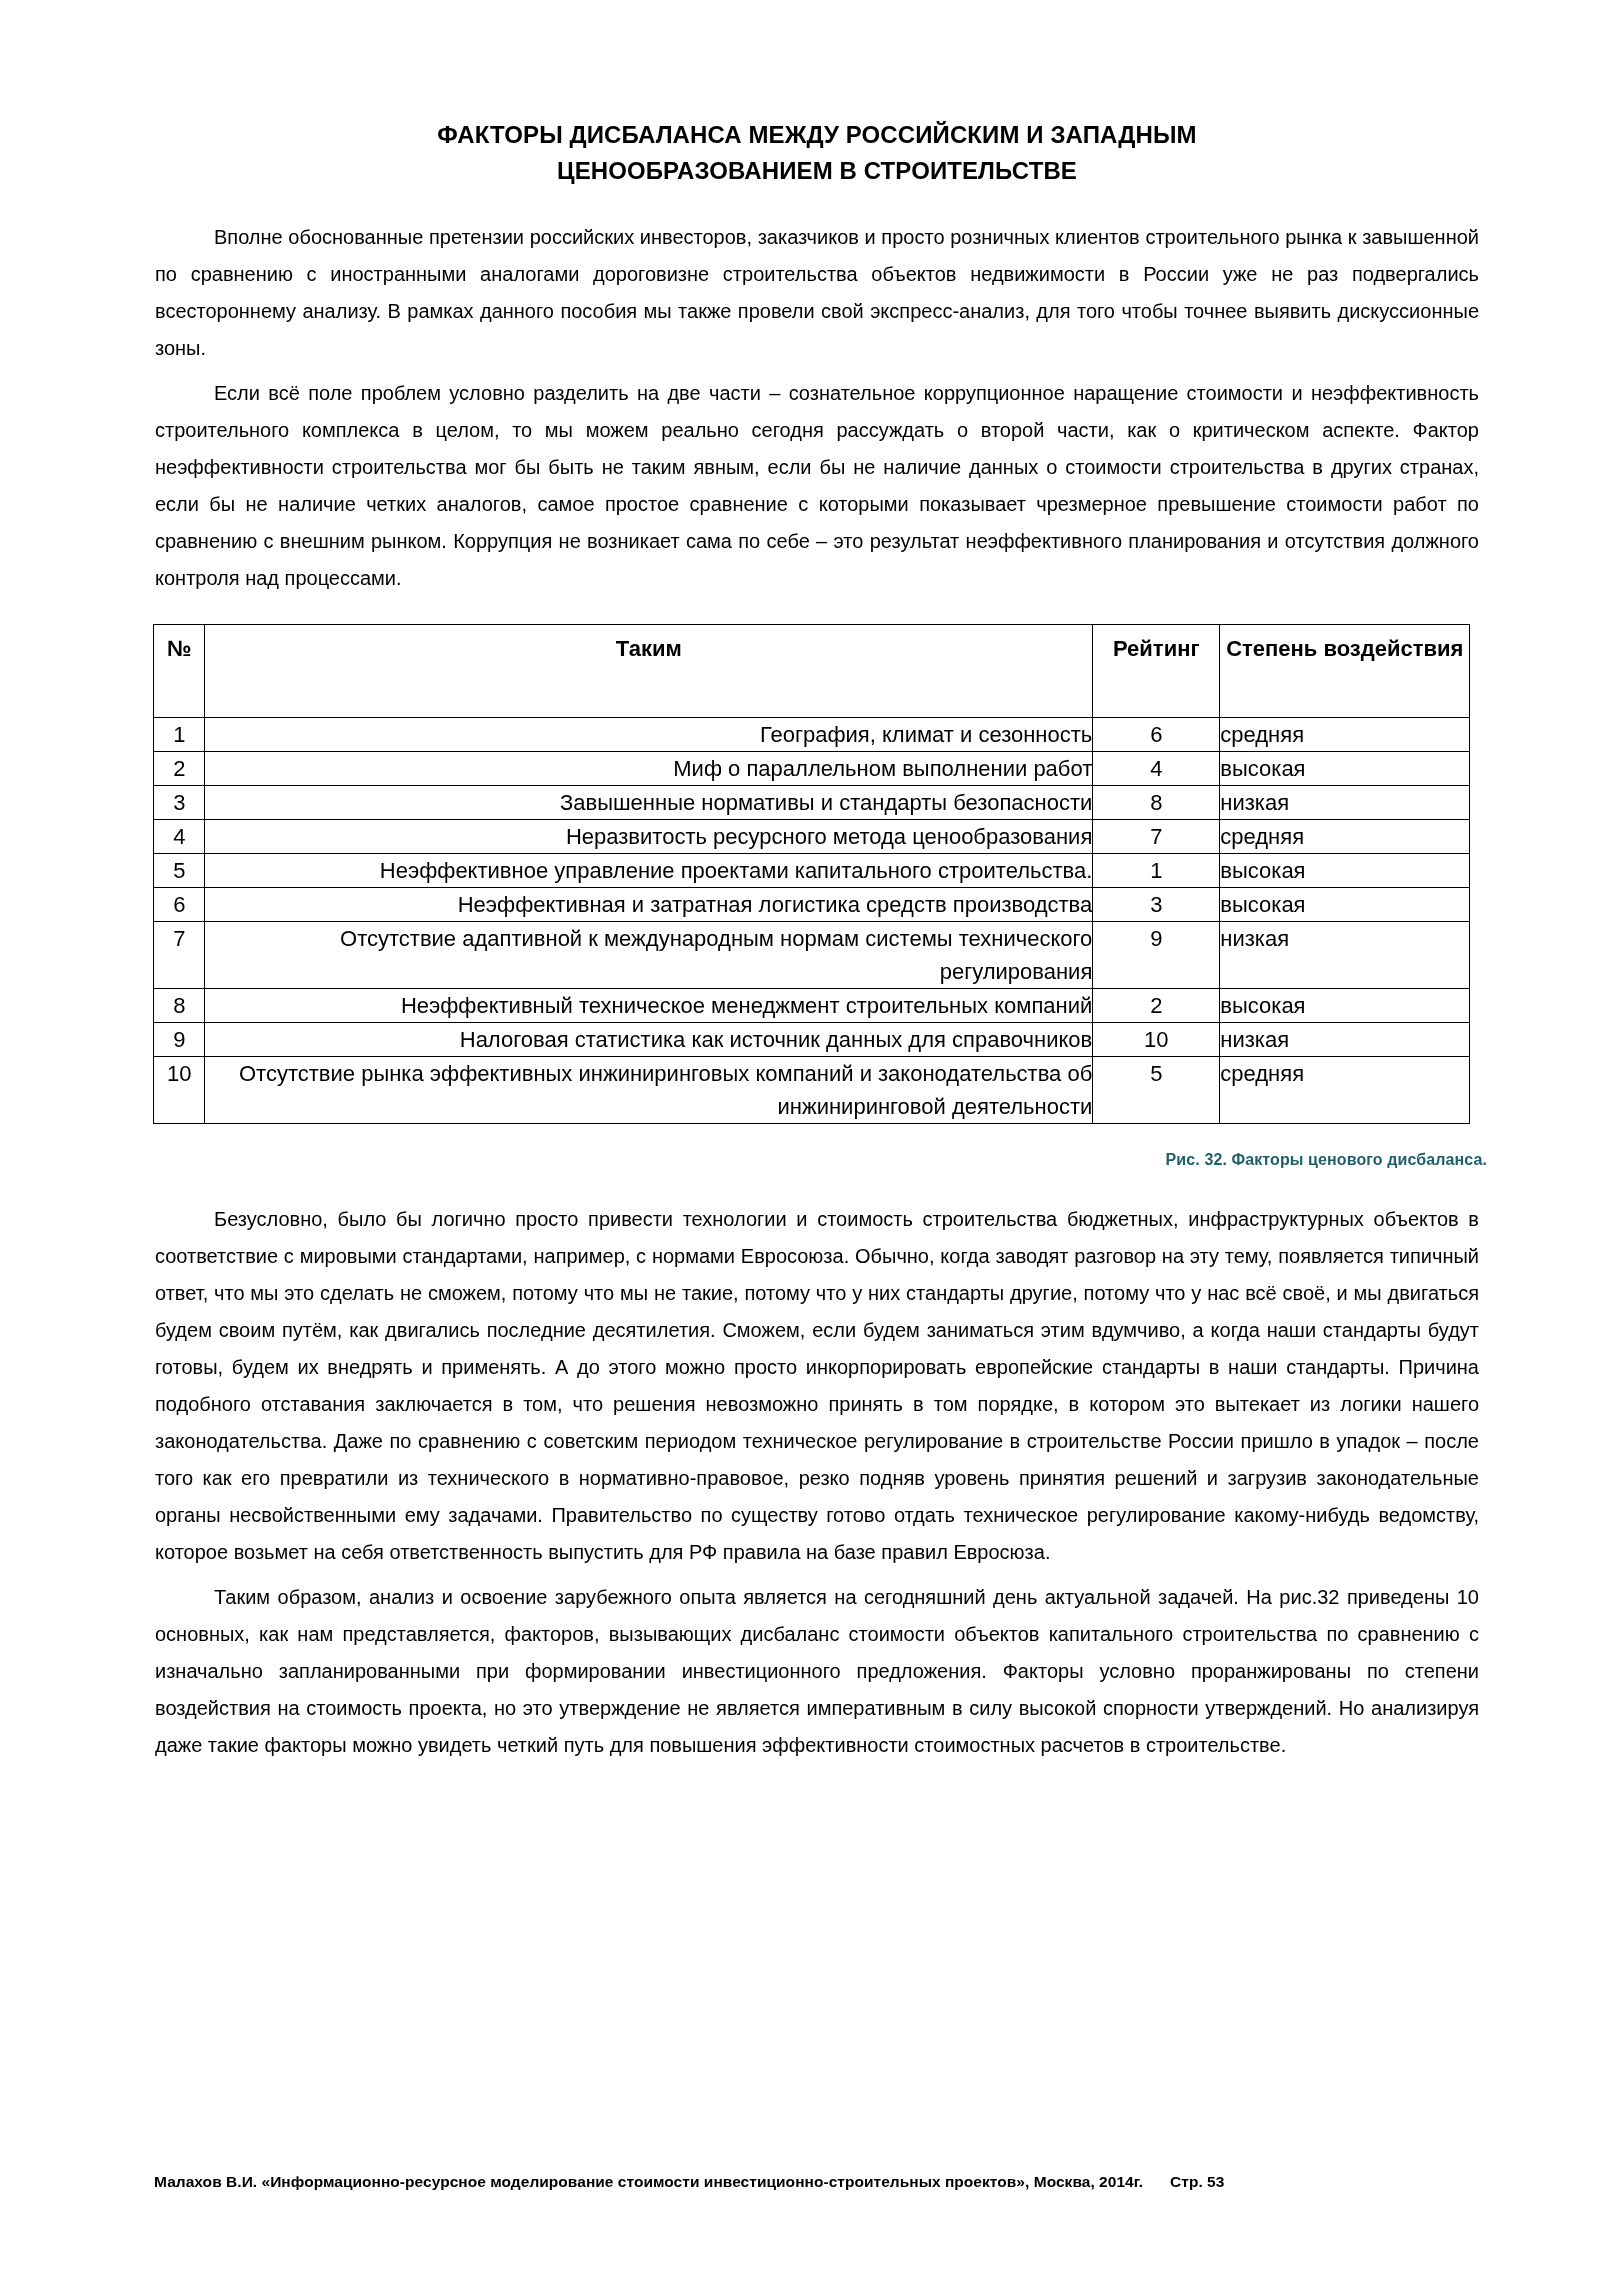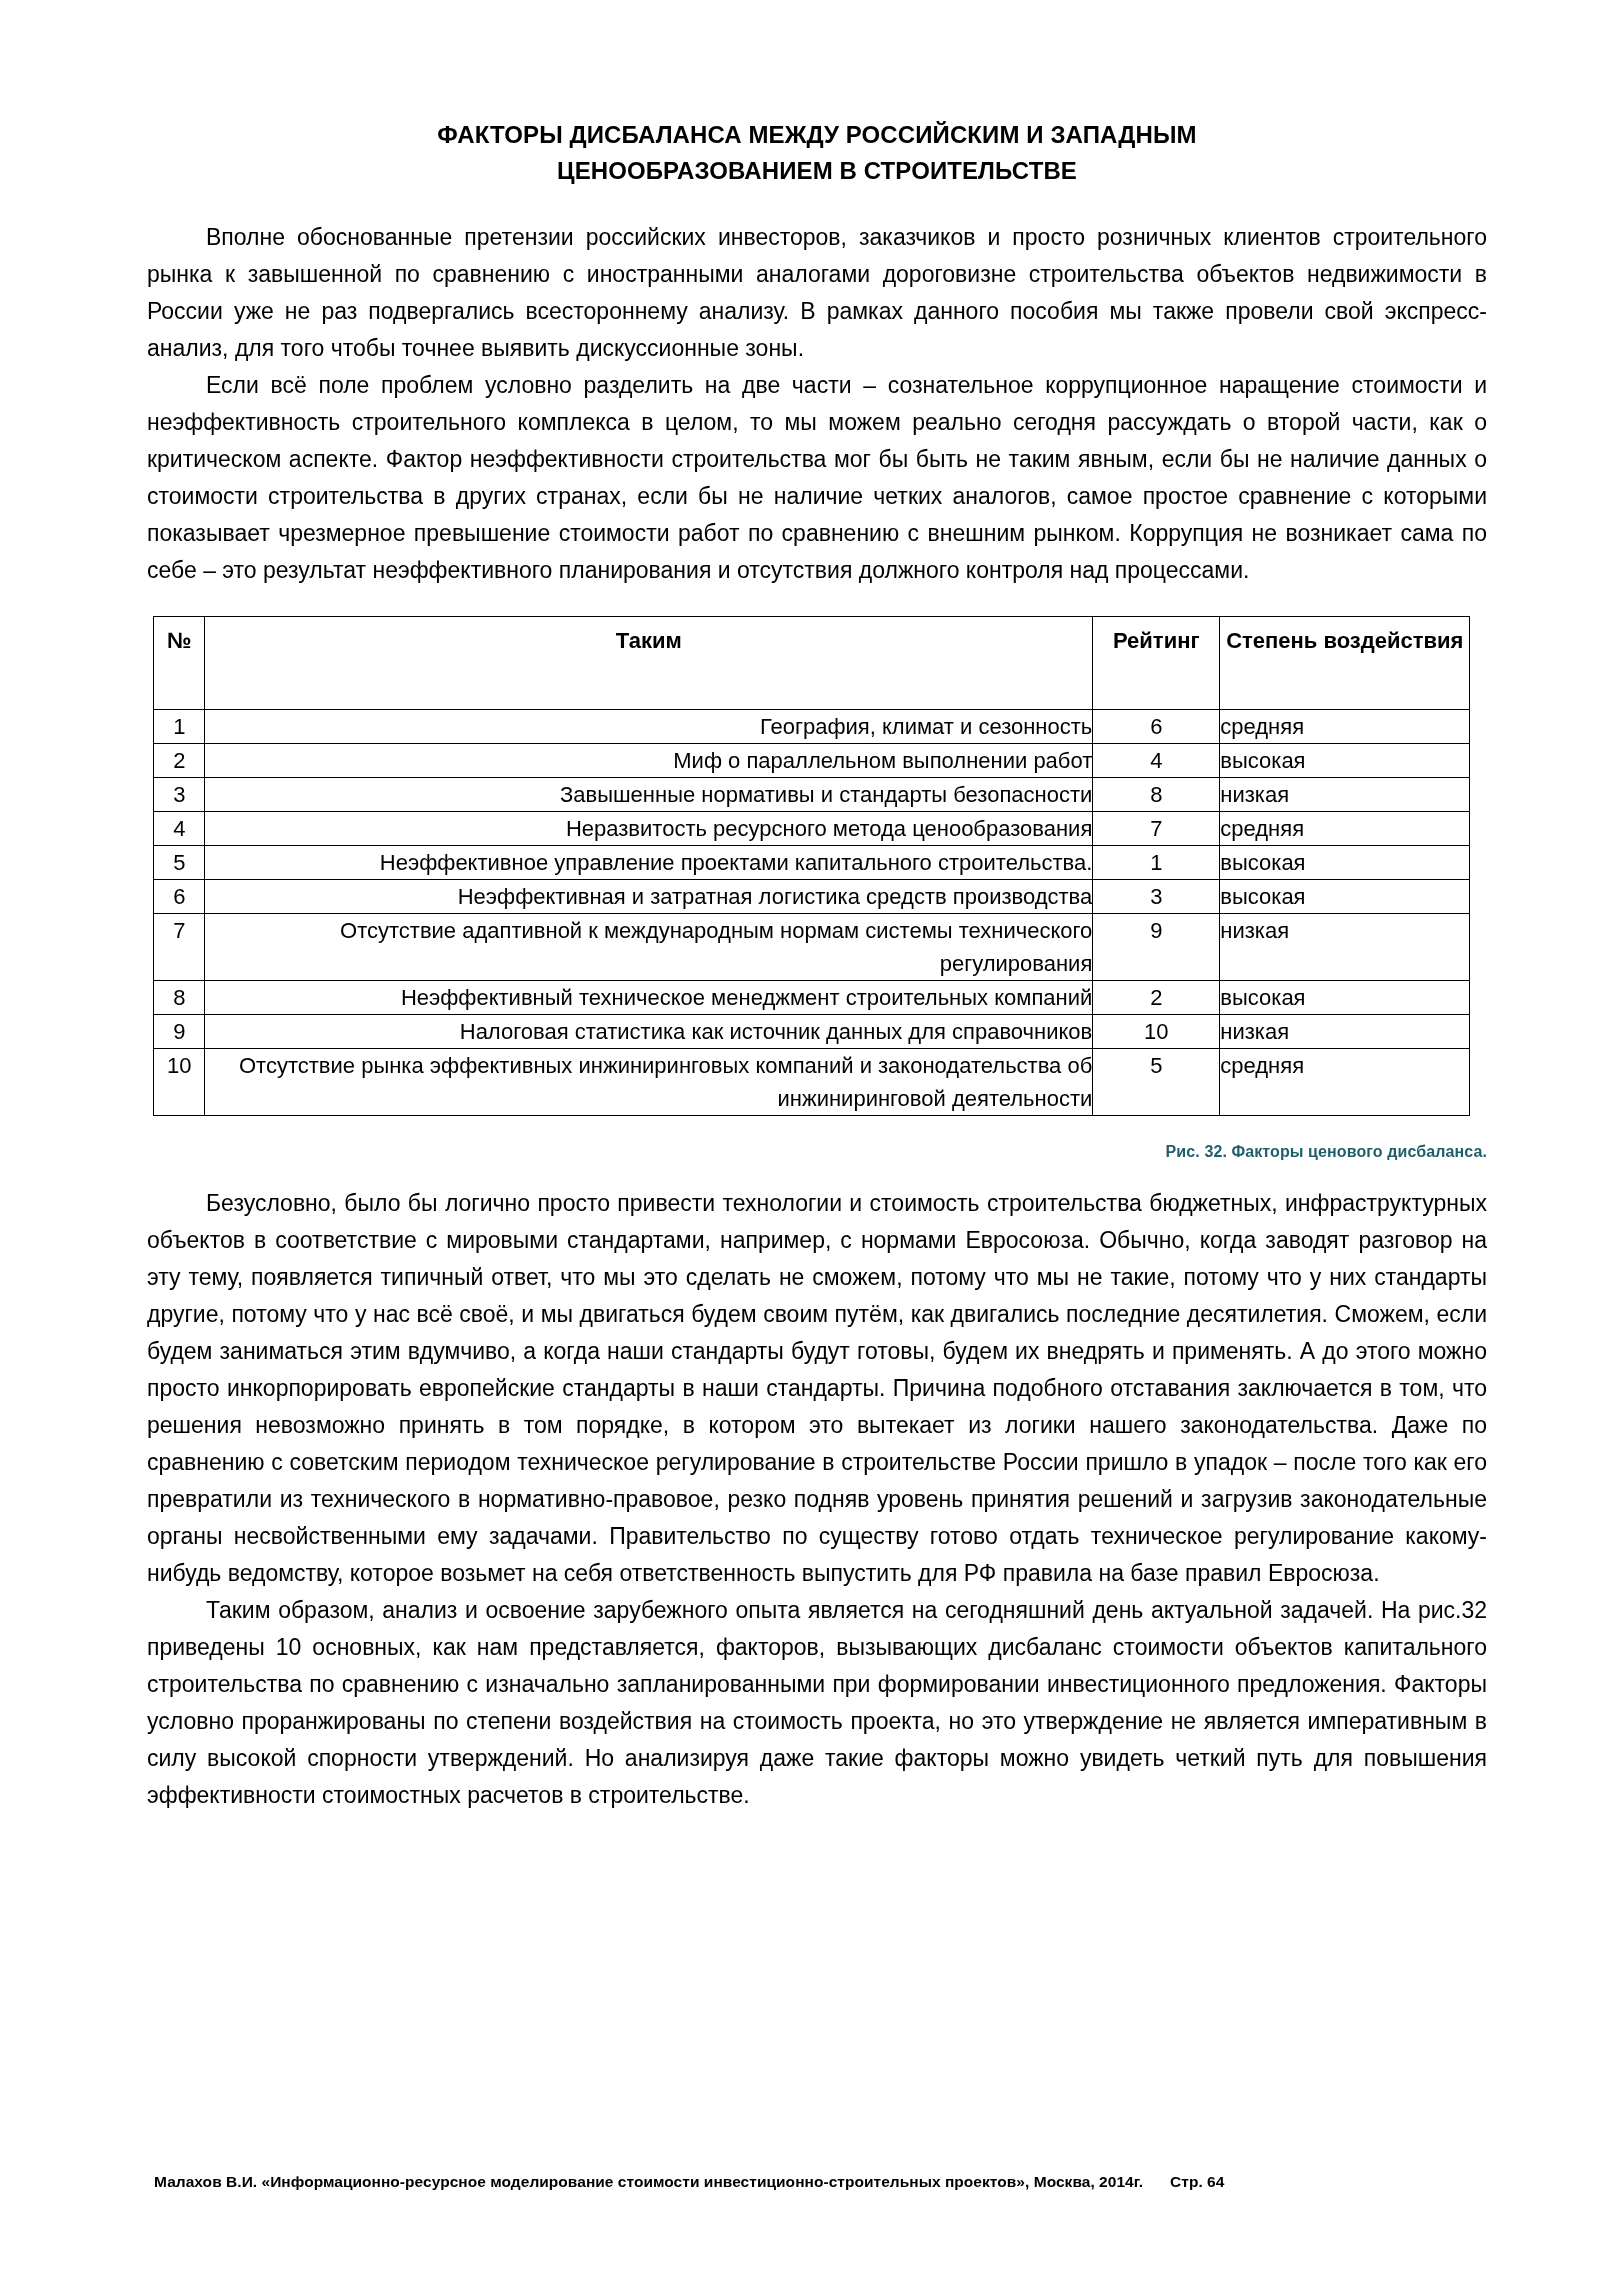--- a/index.html
+++ b/index.html
@@ -40,24 +40,24 @@
     font-weight: bold;
     line-height: 1.52;
     letter-spacing: 0.1px;
   }
   .doc-title .title-line {
     display: block;
   }
 
   
   .para {
-    margin: 0;
+    margin: 8px;
     text-align: justify;
     text-justify: inter-word;
-    font-size: 23px;
+    font-size: 20px;
     line-height: 37px;
     text-indent: 59px;
     hyphens: none;
   }
   .para.first-body { margin-top: 16px; }
 
   .spacer-sm { height: 12.7px; }
   .spacer-md { height: 24px; }
 
   
@@ -230,16 +230,16 @@
     <div class="fig-caption">Рис. 32. Факторы ценового дисбаланса.</div>
 
     <div class="spacer-md"></div>
 
     <p class="para">Безусловно, было бы логично просто привести технологии и стоимость строительства бюджетных, инфраструктурных объектов в соответствие с мировыми стандартами, например, с нормами Евросоюза. Обычно, когда заводят разговор на эту тему, появляется типичный ответ, что мы это сделать не сможем, потому что мы не такие, потому что у них стандарты другие, потому что у нас всё своё, и мы двигаться будем своим путём, как двигались последние десятилетия. Сможем, если будем заниматься этим вдумчиво, а когда наши стандарты будут готовы, будем их внедрять и применять. А до этого можно просто инкорпорировать европейские стандарты в наши стандарты. Причина подобного отставания заключается в том, что решения невозможно принять в том порядке, в котором это вытекает из логики нашего законодательства. Даже по сравнению с советским периодом техническое регулирование в строительстве России пришло в упадок – после того как его превратили из технического в нормативно-правовое, резко подняв уровень принятия решений и загрузив законодательные органы несвойственными ему задачами. Правительство по существу готово отдать техническое регулирование какому-нибудь ведомству, которое возьмет на себя ответственность выпустить для РФ правила на базе правил Евросюза.</p>
     <p class="para">Таким образом, анализ и освоение зарубежного опыта является на сегодняшний день актуальной задачей. На рис.32 приведены 10 основных, как нам представляется, факторов, вызывающих дисбаланс стоимости объектов капитального строительства по сравнению с изначально запланированными при формировании инвестиционного предложения. Факторы условно проранжированы по степени воздействия на стоимость проекта, но это утверждение не является императивным в силу высокой спорности утверждений. Но анализируя даже такие факторы можно увидеть четкий путь для повышения эффективности стоимостных расчетов в строительстве.</p>
 
   </div>
 
   <div class="footer">
-    <span class="ref">Малахов В.И.  «Информационно-ресурсное моделирование стоимости инвестиционно-строительных проектов», Москва, 2014г.</span><span class="pageno">Стр. 64</span>
+    <span class="ref">Малахов В.И.  «Информационно-ресурсное моделирование стоимости инвестиционно-строительных проектов», Москва, 2014г.</span><span class="pageno">Стр. 53</span>
   </div>
 </div>
 
 
 </body></html>

